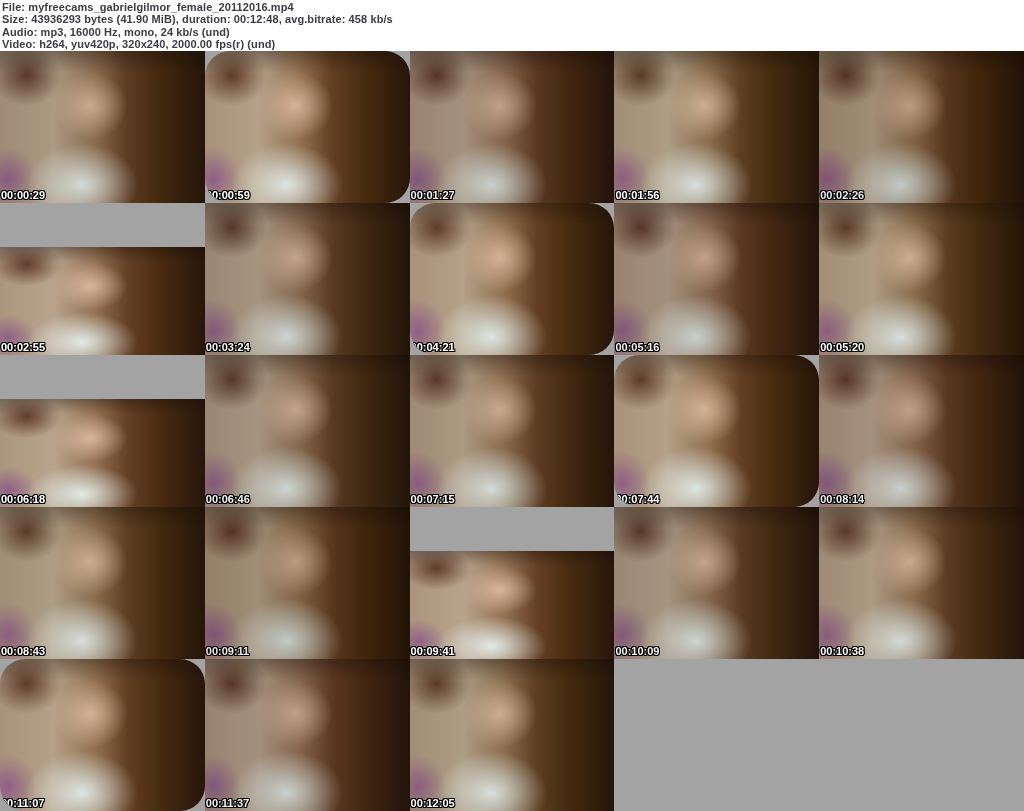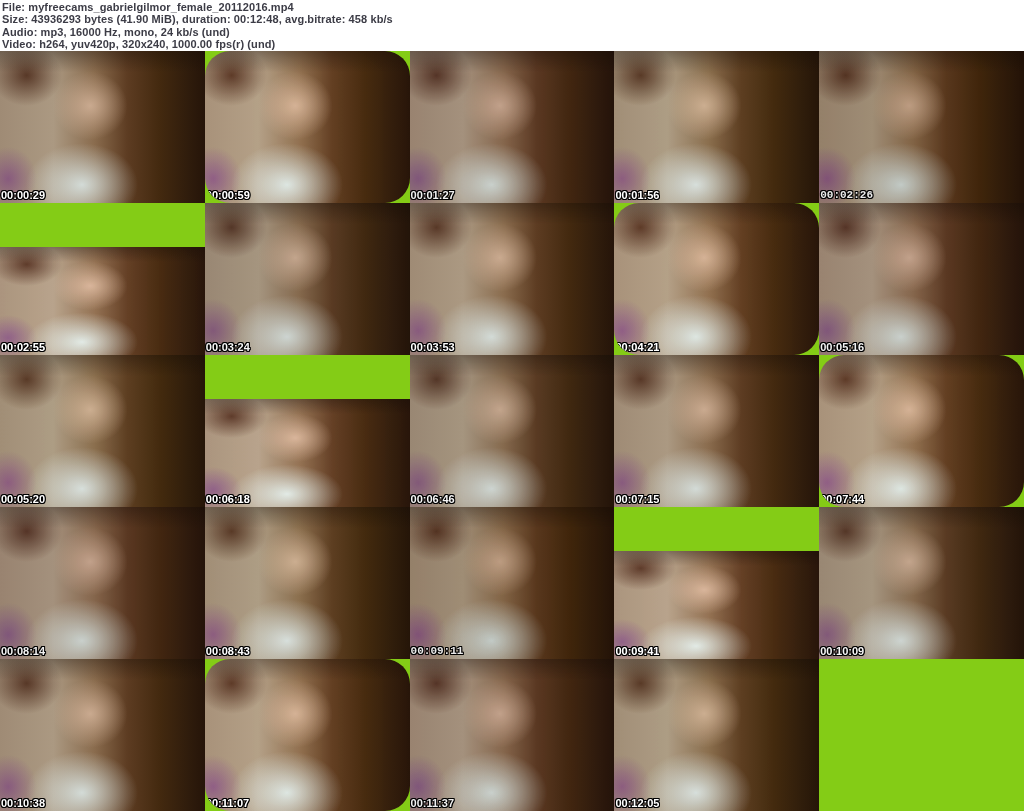--- a/index.html
+++ b/index.html
@@ -26,37 +26,37 @@
     line-height: 12.4px;
     color: var(--header-text);
     white-space: nowrap;
     letter-spacing: 0.1px;
   }
   .grid {
     width: 1024px; height: 760px;
     display: grid;
     grid-template-columns: repeat(5, 1fr);
     grid-template-rows: repeat(5, 152px);
-    background: #84cc16;
+    background: #a3a3a3;
   }
   .thumb {
     position: relative;
     overflow: hidden;
     background:
       linear-gradient(180deg, rgba(18,10,5,0.35) 0%, rgba(18,10,5,0) 14%),
       radial-gradient(42% 42% at 40% 88%, rgba(222,236,236,0.85) 0%, rgba(222,236,236,0) 65%),
       radial-gradient(26% 32% at 44% 36%, rgba(208,176,150,0.9) 0%, rgba(208,176,150,0) 70%),
       radial-gradient(20% 30% at 4% 84%, rgba(128,74,128,0.75) 0%, rgba(128,74,128,0) 70%),
       radial-gradient(24% 28% at 13% 16%, rgba(74,40,24,0.85) 0%, rgba(74,40,24,0) 72%),
       linear-gradient(90deg, #9f8b75 0%, #ab9982 26%, #8a6c4e 46%, #5d3c22 62%, #43290f 78%, #2f1c0c 92%, #251409 100%);
   }
   .v1 { filter: brightness(1.05) saturate(1.04); border-radius: 25px; }
   .v2 { filter: brightness(0.95) hue-rotate(-4deg); }
   .v3 { filter: brightness(1.02) hue-rotate(3deg); }
-  .v4 { filter: brightness(0.92) saturate(1.1); font-family: Liberation Mono, monospace; }
+  .v4 { filter: brightness(0.92) saturate(1.1); }
   .v5 { filter: brightness(1.07) hue-rotate(-2deg); margin-top: 44px; }
   .v6 { filter: brightness(0.97) saturate(0.95); }
   .timestamp {
     position: absolute;
     left: 1px; bottom: 2px;
     font-size: 11px;
     font-weight: bold;
     color: var(--timestamp-text);
     text-shadow:
       1px 0 0 var(--timestamp-outline), -1px 0 0 var(--timestamp-outline),
@@ -65,21 +65,21 @@
       1px -1px 0 var(--timestamp-outline), -1px 1px 0 var(--timestamp-outline);
   }
 </style>
 </head>
 <body>
 
 <div class="header">
   <div class="header-line">File: myfreecams_gabrielgilmor_female_20112016.mp4</div>
   <div class="header-line">Size: 43936293 bytes (41.90 MiB), duration: 00:12:48, avg.bitrate: 458 kb/s</div>
   <div class="header-line">Audio: mp3, 16000 Hz, mono, 24 kb/s (und)</div>
-  <div class="header-line">Video: h264, yuv420p, 320x240, 1000.00 fps(r) (und)</div>
+  <div class="header-line">Video: h264, yuv420p, 320x240, 2000.00 fps(r) (und)</div>
 </div>
 
 <div class="grid">
     <div class="thumb v0">
       <span class="timestamp">00:00:29</span>
     </div>
     <div class="thumb v1">
       <span class="timestamp">00:00:59</span>
     </div>
     <div class="thumb v2">
@@ -89,23 +89,20 @@
       <span class="timestamp">00:01:56</span>
     </div>
     <div class="thumb v4">
       <span class="timestamp">00:02:26</span>
     </div>
     <div class="thumb v5">
       <span class="timestamp">00:02:55</span>
     </div>
     <div class="thumb v6">
       <span class="timestamp">00:03:24</span>
-    </div>
-    <div class="thumb v0">
-      <span class="timestamp">00:03:53</span>
     </div>
     <div class="thumb v1">
       <span class="timestamp">00:04:21</span>
     </div>
     <div class="thumb v2">
       <span class="timestamp">00:05:16</span>
     </div>
     <div class="thumb v3">
       <span class="timestamp">00:05:20</span>
     </div>

